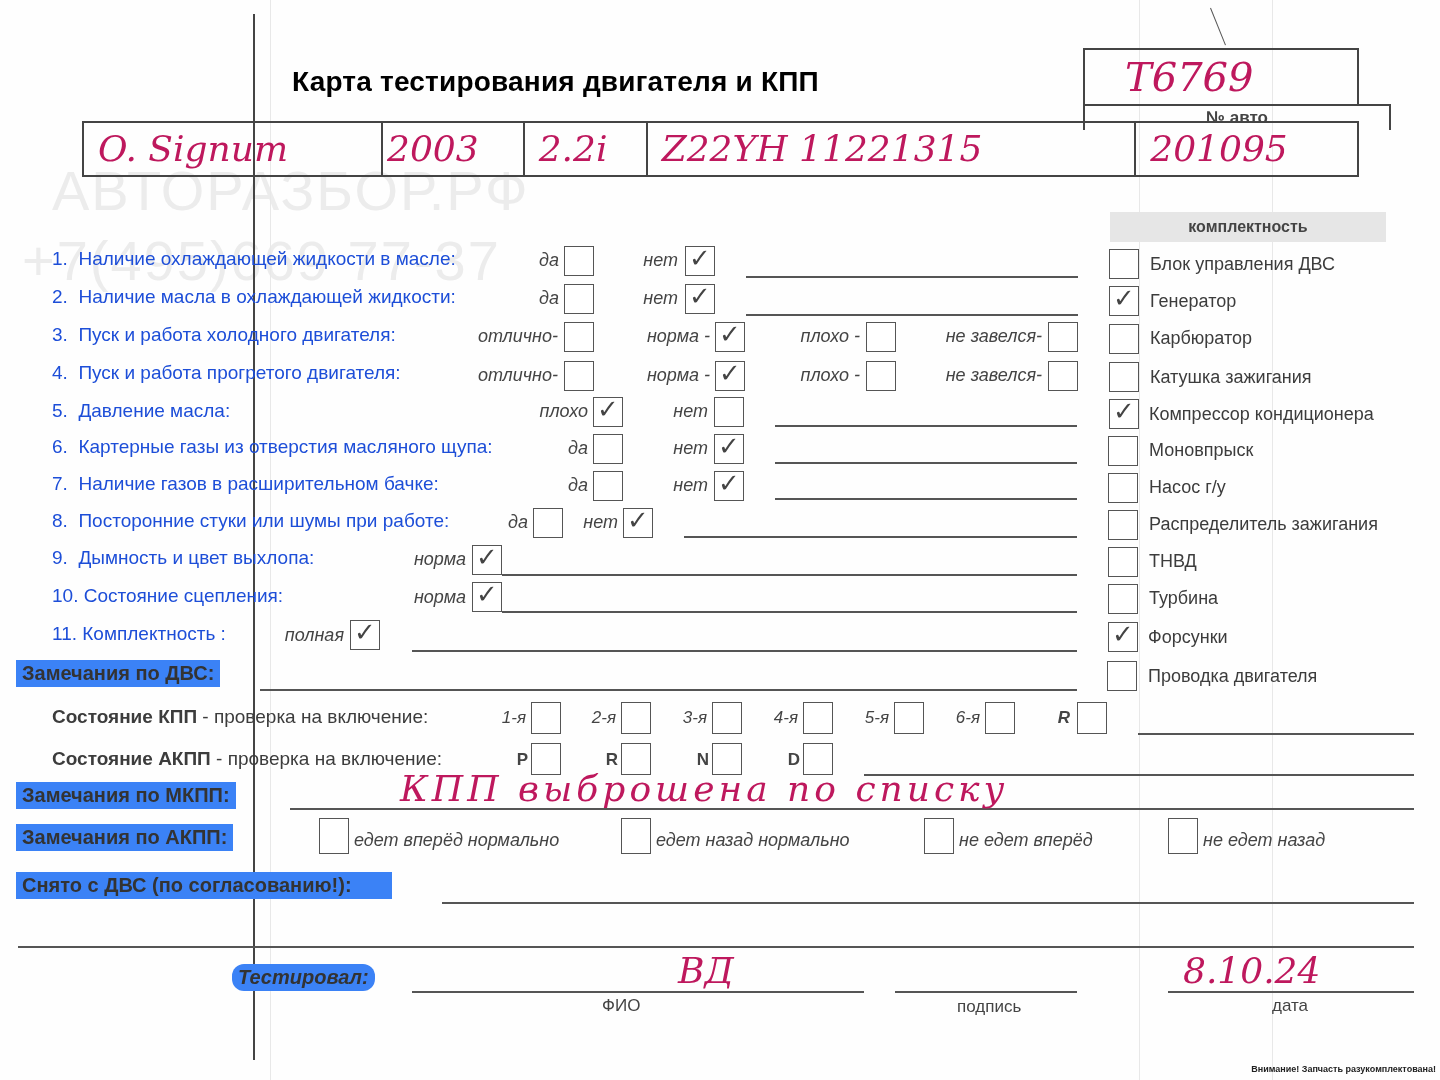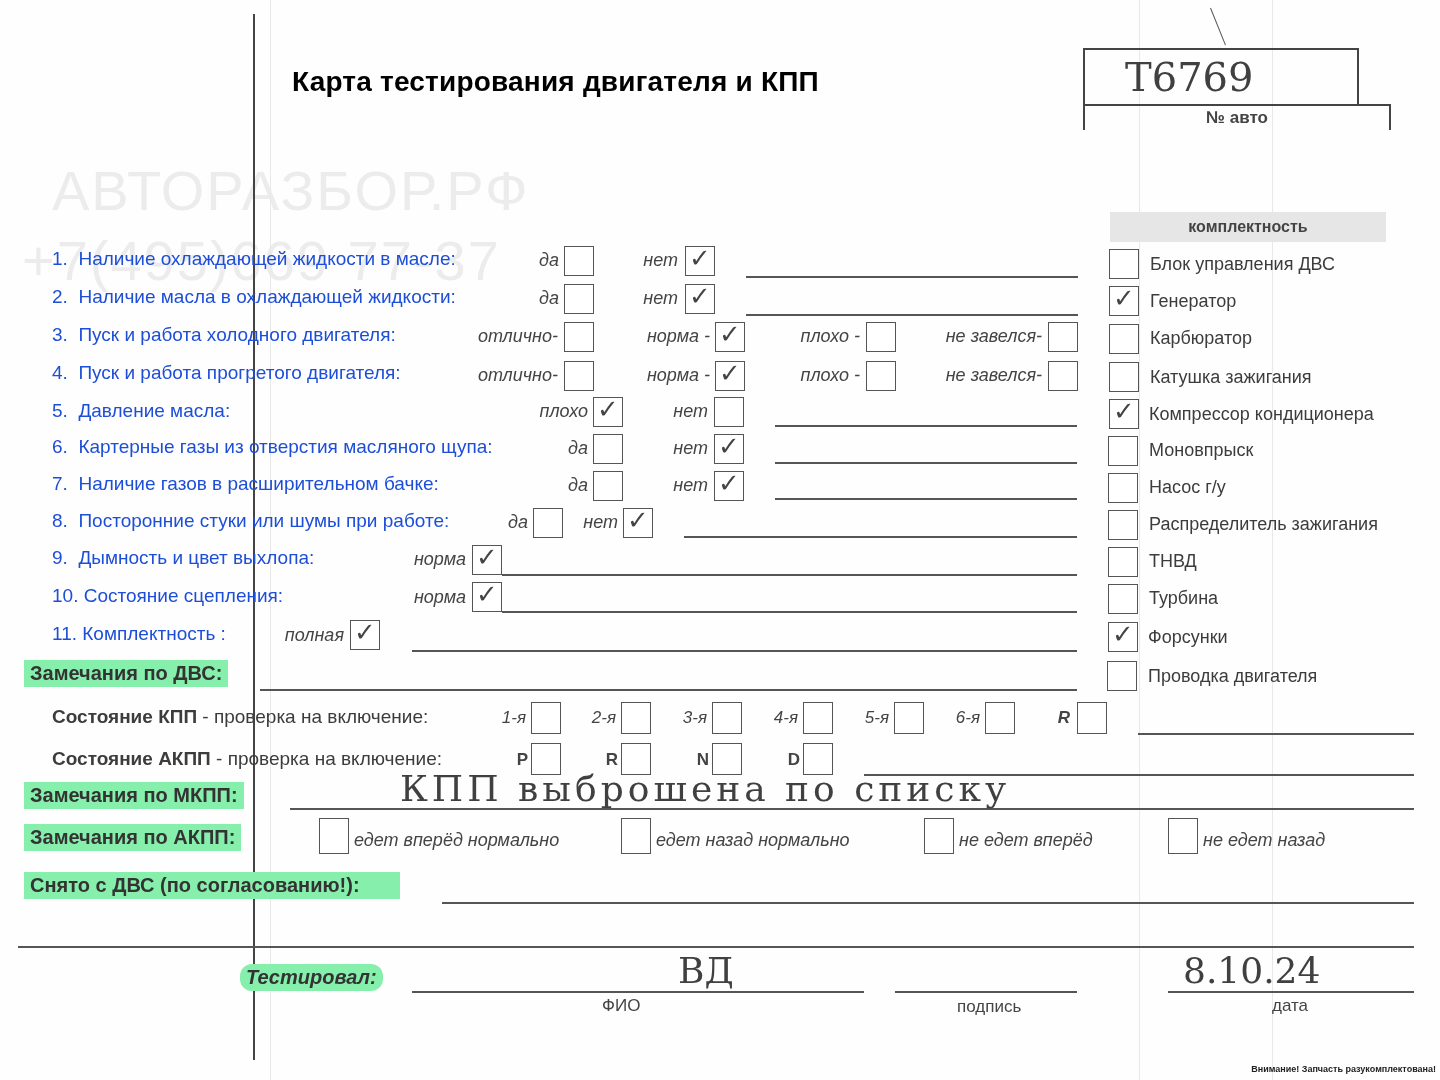--- a/index.html
+++ b/index.html
@@ -5,28 +5,28 @@
   html,body{margin:0;padding:0;}
   body{width:1440px;height:1080px;background:#fefefe;position:relative;overflow:hidden;font-family:"Liberation Sans",sans-serif;color:#333;}
   .abs{position:absolute;}
   .vline{position:absolute;background:#333;width:2px;}
   .faint{position:absolute;background:#e8e8e8;width:1px;}
   .watermark{position:absolute;color:#ececec;font-family:"Liberation Sans",sans-serif;font-size:56px;letter-spacing:2px;white-space:nowrap;}
   .title{position:absolute;left:292px;top:66px;font-size:28px;font-weight:bold;color:#000000;letter-spacing:0.2px;}
   table.hdr{position:absolute;border-collapse:collapse;}
   table.hdr td{border:2px solid #444;padding:0;text-align:center;}
   .hdr-label{font-size:18px;font-weight:bold;color:#444;height:22px;line-height:22px;}
-  .hand{font-family:"DejaVu Serif",serif;color:#404040;}
+  .hand{font-family:"DejaVu Serif",serif;font-style:italic;color:#be185d;}
   .hw{font-size:36px;height:52px;line-height:52px;text-align:left !important;padding-left:14px !important;}
   .box{position:absolute;width:30px;height:30px;border:1.5px solid #555;box-sizing:border-box;background:#fff;}
   .box .chk{position:absolute;left:0;top:-4px;width:100%;text-align:center;font-size:26px;color:#444;font-family:"DejaVu Sans",sans-serif;}
   .q{position:absolute;font-size:19px;color:#1d4ed8;white-space:nowrap;}
   .opt{position:absolute;font-size:18px;font-style:italic;color:#444;white-space:nowrap;text-align:right;}
   .line{position:absolute;height:1.5px;background:#555;}
-  .section{position:absolute;font-size:20px;font-weight:bold;color:#333;background:#86efac;padding:2px 6px;white-space:nowrap;margin-left:8px;}
+  .section{position:absolute;font-size:20px;font-weight:bold;color:#333;background:#3b82f6;padding:2px 6px;white-space:nowrap;}
   .sub{position:absolute;font-size:19px;color:#3c3c3c;white-space:nowrap;}
   .sub b{font-weight:bold;}
   .kit-label{position:absolute;font-size:18px;color:#3c3c3c;white-space:nowrap;}
   .kit-head{position:absolute;left:1110px;top:212px;width:276px;height:30px;background:#e6e6e6;font-size:16px;font-weight:bold;text-align:center;line-height:30px;color:#444;}
   .small-label{position:absolute;font-size:17px;color:#444;}
   .footer-note{position:absolute;right:4px;top:1064px;font-size:9px;font-weight:bold;color:#222;}
 </style>
 </head>
 <body>
 
@@ -41,20 +41,27 @@
 <div class="title">Карта тестирования двигателя  и КПП</div>
 
 <div class="abs" style="left:1083px;top:48px;width:276px;height:56px;border:2px solid #444;border-bottom:none;box-sizing:border-box;">
   <div class="hand" style="position:absolute;left:40px;top:4px;font-size:40px;">T6769</div>
 </div>
 <div class="abs" style="left:1083px;top:104px;width:308px;height:26px;border:2px solid #444;border-bottom:none;box-sizing:border-box;text-align:center;font-weight:bold;font-size:17px;line-height:24px;color:#444;">№ авто</div>
 <div class="abs" style="left:1210px;top:8px;width:1px;height:40px;background:#555;transform:rotate(-22deg);transform-origin:top;"></div>
 
 <table class="hdr" style="left:82px;top:121px;width:1277px;">
   <tbody>
+  <tr>
+    <td class="hand hw">O. Signum</td>
+    <td class="hand hw" style="padding-left:4px !important;">2003</td>
+    <td class="hand hw">2.2i</td>
+    <td class="hand hw">Z22YH 11221315</td>
+    <td class="hand hw">201095</td>
+  </tr>
 </tbody>
   </table>
 
 <div class="q" style="left:52px;top:248px;"><span>1.</span>&nbsp; <span>Наличие охлаждающей жидкости в масле:</span></div>
 <div class="q" style="left:52px;top:286px;"><span>2.</span>&nbsp; <span>Наличие масла в охлаждающей жидкости:</span></div>
 <div class="q" style="left:52px;top:324px;"><span>3.</span>&nbsp; <span>Пуск и работа холодного двигателя:</span></div>
 <div class="q" style="left:52px;top:362px;"><span>4.</span>&nbsp; <span>Пуск и работа прогретого двигателя:</span></div>
 <div class="q" style="left:52px;top:400px;"><span>5.</span>&nbsp; <span>Давление масла:</span></div>
 <div class="q" style="left:52px;top:436px;"><span>6.</span>&nbsp; <span>Картерные газы из отверстия масляного щупа:</span></div>
 <div class="q" style="left:52px;top:473px;"><span>7.</span>&nbsp; <span>Наличие газов в расширительном бачке:</span></div>

